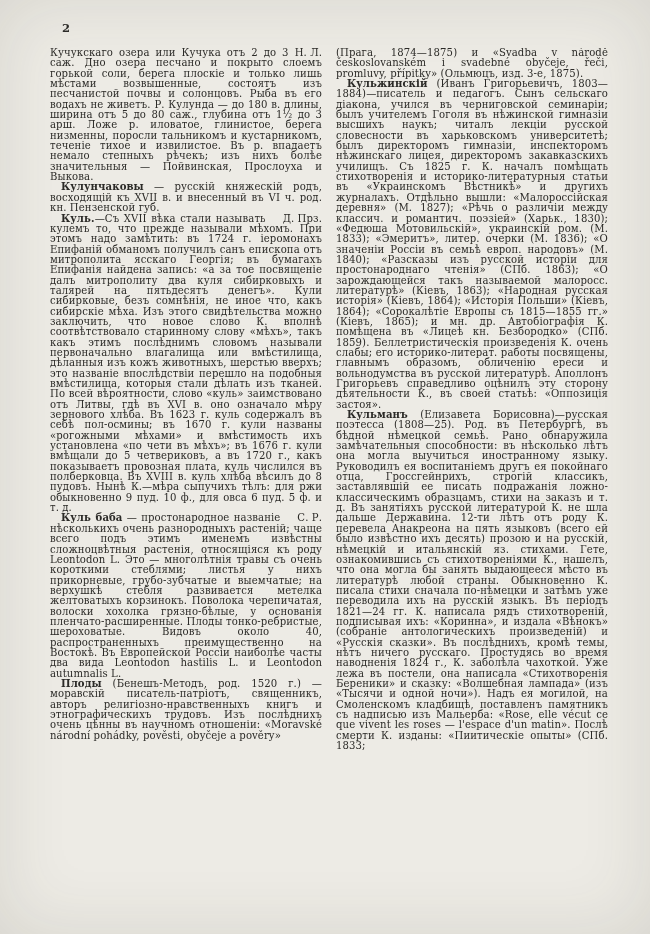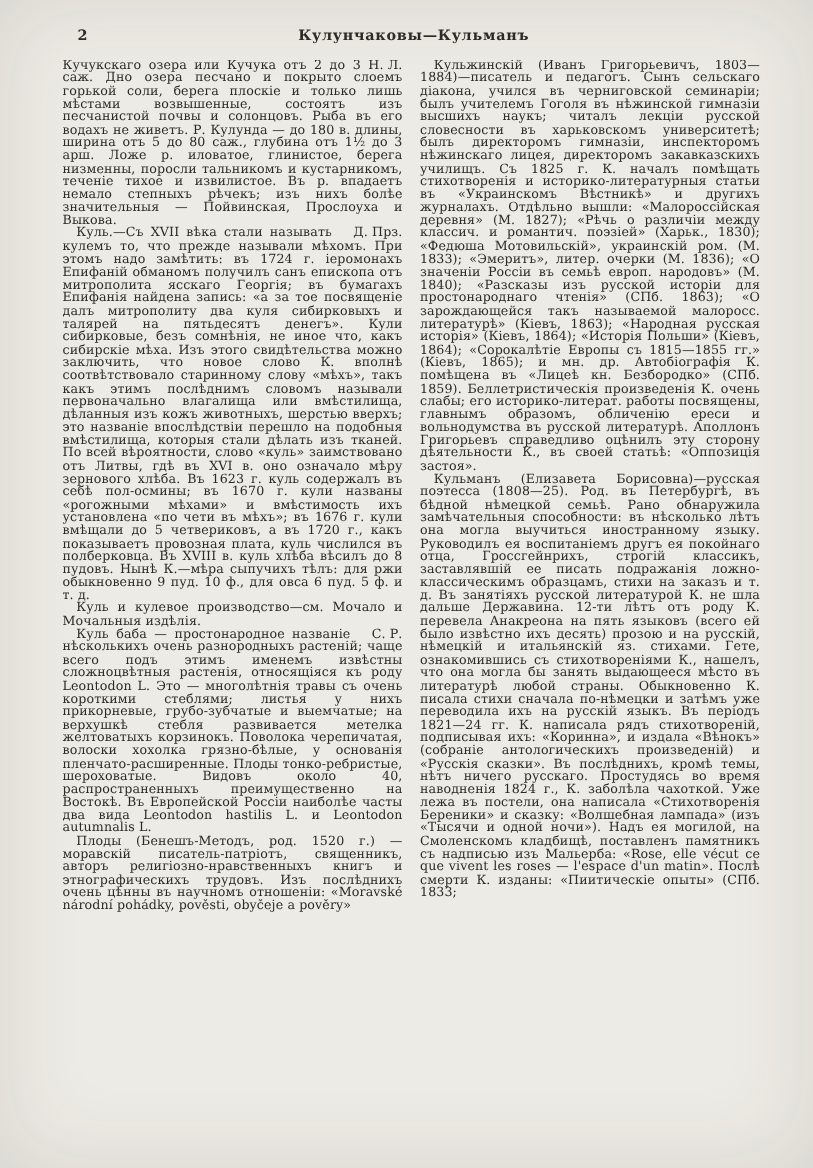--- a/index.html
+++ b/index.html
@@ -57,59 +57,61 @@
     line-height: 10.35px;
     text-align: justify;
     text-indent: 11px;
     letter-spacing: 0.1px;
     overflow-wrap: break-word;
   }
   p.entry.cont {
     text-indent: 0;
   }
   .lead {
-    font-weight: 400;
+    font-weight: 700;
     margin-top: 26px;
   }
   .sig {
     float: right;
     padding-left: 6px;
   }
 </style>
 </head>
 <body>
 
 <div class="page">
 
   <div class="pagehead">
     <span class="pagenum">2</span>
-    <div class="runhead">Кулунчаковы—Кульманъ</div>
   </div>
 
   <div class="columns">
 
     <div class="col">
       <p class="entry cont">
         <b class="lead"></b><span class="sig">Н. Л.</span><span>Кучукскаго озера или Кучука отъ 2 до 3 саж. Дно озера песчано и покрыто слоемъ горькой соли, берега плоскіе и только лишь мѣстами возвышенные, состоятъ изъ песчанистой почвы и солонцовъ. Рыба въ его водахъ не живетъ. Р. Кулунда — до 180 в. длины, ширина отъ 5 до 80 саж., глубина отъ 1½ до 3 арш. Ложе р. иловатое, глинистое, берега низменны, поросли тальникомъ и кустарникомъ, теченіе тихое и извилистое. Въ р. впадаетъ немало степныхъ рѣчекъ; изъ нихъ болѣе значительныя — Пойвинская, Прослоуха и Выкова.</span>
       </p>
       <p class="entry">
-        <b class="lead">Куль.</b><span class="sig">Д. Прз.</span><span>—Съ XVII вѣка стали называть кулемъ то, что прежде называли мѣхомъ. При этомъ надо замѣтить: въ 1724 г. іеромонахъ Епифаній обманомъ получилъ санъ епископа отъ митрополита ясскаго Георгія; въ бумагахъ Епифанія найдена запись: «а за тое посвященіе далъ митрополиту два куля сибирковыхъ и талярей на пятьдесятъ денегъ». Кули сибирковые, безъ сомнѣнія, не иное что, какъ сибирскіе мѣха. Изъ этого свидѣтельства можно заключить, что новое слово К. вполнѣ соотвѣтствовало старинному слову «мѣхъ», такъ какъ этимъ послѣднимъ словомъ называли первоначально влагалища или вмѣстилища, дѣланныя изъ кожъ животныхъ, шерстью вверхъ; это названіе впослѣдствіи перешло на подобныя вмѣстилища, которыя стали дѣлать изъ тканей. По всей вѣроятности, слово «куль» заимствовано отъ Литвы, гдѣ въ XVI в. оно означало мѣру зернового хлѣба. Въ 1623 г. куль содержалъ въ себѣ пол-осмины; въ 1670 г. кули названы «рогожными мѣхами» и вмѣстимость ихъ установлена «по чети въ мѣхъ»; въ 1676 г. кули вмѣщали до 5 четвериковъ, а въ 1720 г., какъ показываетъ провозная плата, куль числился въ полберковца. Въ XVIII в. куль хлѣба вѣсилъ до 8 пудовъ. Нынѣ К.—мѣра сыпучихъ тѣлъ: для ржи обыкновенно 9 пуд. 10 ф., для овса 6 пуд. 5 ф. и т. д.</span>
+        <b class="lead">Кулунчаковы</b><span> — русскій княжескій родъ, восходящій къ XVII в. и внесенный въ VI ч. род. кн. Пензенской губ.</span>
       </p>
       <p class="entry">
-        <b class="lead">Куль и кулевое производство</b><span>—см. Мочало и Мочальныя издѣлія.</span>
+        <b class="lead">Куль.</b><span class="sig">Д. Прз.</span><span>—Съ XVII вѣка стали называть кулемъ то, что прежде называли мѣхомъ. При этомъ надо замѣтить: въ 1724 г. іеромонахъ Епифаній обманомъ получилъ санъ епископа отъ митрополита ясскаго Георгія; въ бумагахъ Епифанія найдена запись: «а за тое посвященіе далъ митрополиту два куля сибирковыхъ и талярей на пятьдесятъ денегъ». Кули сибирковые, безъ сомнѣнія, не иное что, какъ сибирскіе мѣха. Изъ этого свидѣтельства можно заключить, что новое слово К. вполнѣ соотвѣтствовало старинному слову «мѣхъ», такъ какъ этимъ послѣднимъ словомъ называли первоначально влагалища или вмѣстилища, дѣланныя изъ кожъ животныхъ, шерстью вверхъ; это названіе впослѣдствіи перешло на подобныя вмѣстилища, которыя стали дѣлать изъ тканей. По всей вѣроятности, слово «куль» заимствовано отъ Литвы, гдѣ въ XVI в. оно означало мѣру зернового хлѣба. Въ 1623 г. куль содержалъ въ себѣ пол-осмины; въ 1670 г. кули названы «рогожными мѣхами» и вмѣстимость ихъ установлена «по чети въ мѣхъ»; въ 1676 г. кули вмѣщали до 5 четвериковъ, а въ 1720 г., какъ показываетъ провозная плата, куль числился въ полберковца. Въ XVIII в. куль хлѣба вѣсилъ до 8 пудовъ. Нынѣ К.—мѣра сыпучихъ тѣлъ: для ржи обыкновенно 9 пуд. 10 ф., для овса 6 пуд. 5 ф. и т. д.</span>
       </p>
       <p class="entry">
         <b class="lead">Куль баба</b><span class="sig">С. Р.</span><span> — простонародное названіе нѣсколькихъ очень разнородныхъ растеній; чаще всего подъ этимъ именемъ извѣстны сложноцвѣтныя растенія, относящіяся къ роду Leontodon L. Это — многолѣтнія травы съ очень короткими стеблями; листья у нихъ прикорневые, грубо-зубчатые и выемчатые; на верхушкѣ стебля развивается метелка желтоватыхъ корзинокъ. Поволока черепичатая, волоски хохолка грязно-бѣлые, у основанія пленчато-расширенные. Плоды тонко-ребристые, шероховатые. Видовъ около 40, распространенныхъ преимущественно на Востокѣ. Въ Европейской Россіи наиболѣе часты два вида Leontodon hastilis L. и Leontodon autumnalis L.</span>
       </p>
       <p class="entry">
         <b class="lead">Плоды</b><span> (Бенешъ-Методъ, род. 1520 г.) — моравскій писатель-патріотъ, священникъ, авторъ религіозно-нравственныхъ книгъ и этнографическихъ трудовъ. Изъ послѣднихъ очень цѣнны въ научномъ отношеніи: «Moravské národní pohádky, pověsti, obyčeje a pověry»</span>
       </p>
     </div>
 
     <div class="col">
+      <p class="entry cont">
+        <span>(Прага, 1874—1875) и «Svadba v národě českoslovanském i svadebné obyčeje, řeči, promluvy, přípitky» (Ольмюцъ, изд. 3-е, 1875).</span>
+      </p>
       <p class="entry">
         <b class="lead">Кульжинскій</b><span> (Иванъ Григорьевичъ, 1803—1884)—писатель и педагогъ. Сынъ сельскаго діакона, учился въ черниговской семинаріи; былъ учителемъ Гоголя въ нѣжинской гимназіи высшихъ наукъ; читалъ лекціи русской словесности въ харьковскомъ университетѣ; былъ директоромъ гимназіи, инспекторомъ нѣжинскаго лицея, директоромъ закавказскихъ училищъ. Съ 1825 г. К. началъ помѣщать стихотворенія и историко-литературныя статьи въ «Украинскомъ Вѣстникѣ» и другихъ журналахъ. Отдѣльно вышли: «Малороссійская деревня» (М. 1827); «Рѣчь о различіи между классич. и романтич. поэзіей» (Харьк., 1830); «Федюша Мотовильскій», украинскій ром. (М. 1833); «Эмеритъ», литер. очерки (М. 1836); «О значеніи Россіи въ семьѣ европ. народовъ» (М. 1840); «Разсказы изъ русской исторіи для простонароднаго чтенія» (СПб. 1863); «О зарождающейся такъ называемой малоросс. литературѣ» (Кіевъ, 1863); «Народная русская исторія» (Кіевъ, 1864); «Исторія Польши» (Кіевъ, 1864); «Сорокалѣтіе Европы съ 1815—1855 гг.» (Кіевъ, 1865); и мн. др. Автобіографія К. помѣщена въ «Лицеѣ кн. Безбородко» (СПб. 1859). Беллетристическія произведенія К. очень слабы; его историко-литерат. работы посвящены, главнымъ образомъ, обличенію ереси и вольнодумства въ русской литературѣ. Аполлонъ Григорьевъ справедливо оцѣнилъ эту сторону дѣятельности К., въ своей статьѣ: «Оппозиція застоя».</span>
       </p>
       <p class="entry">
         <b class="lead">Кульманъ</b><span> (Елизавета Борисовна)—русская поэтесса (1808—25). Род. въ Петербургѣ, въ бѣдной нѣмецкой семьѣ. Рано обнаружила замѣчательныя способности: въ нѣсколько лѣтъ она могла выучиться иностранному языку. Руководилъ ея воспитаніемъ другъ ея покойнаго отца, Гроссгейнрихъ, строгій классикъ, заставлявшій ее писать подражанія ложно-классическимъ образцамъ, стихи на заказъ и т. д. Въ занятіяхъ русской литературой К. не шла дальше Державина. 12-ти лѣтъ отъ роду К. перевела Анакреона на пять языковъ (всего ей было извѣстно ихъ десять) прозою и на русскій, нѣмецкій и итальянскій яз. стихами. Гете, ознакомившись съ стихотвореніями К., нашелъ, что она могла бы занять выдающееся мѣсто въ литературѣ любой страны. Обыкновенно К. писала стихи сначала по-нѣмецки и затѣмъ уже переводила ихъ на русскій языкъ. Въ періодъ 1821—24 гг. К. написала рядъ стихотвореній, подписывая ихъ: «Коринна», и издала «Вѣнокъ» (собраніе антологическихъ произведеній) и «Русскія сказки». Въ послѣднихъ, кромѣ темы, нѣтъ ничего русскаго. Простудясь во время наводненія 1824 г., К. заболѣла чахоткой. Уже лежа въ постели, она написала «Стихотворенія Береники» и сказку: «Волшебная лампада» (изъ «Тысячи и одной ночи»). Надъ ея могилой, на Смоленскомъ кладбищѣ, поставленъ памятникъ съ надписью изъ Мальерба: «Rose, elle vécut ce que vivent les roses — l'espace d'un matin». Послѣ смерти К. изданы: «Пиитическіе опыты» (СПб. 1833;</span>
       </p>
     </div>
 
   </div>
 </div>

